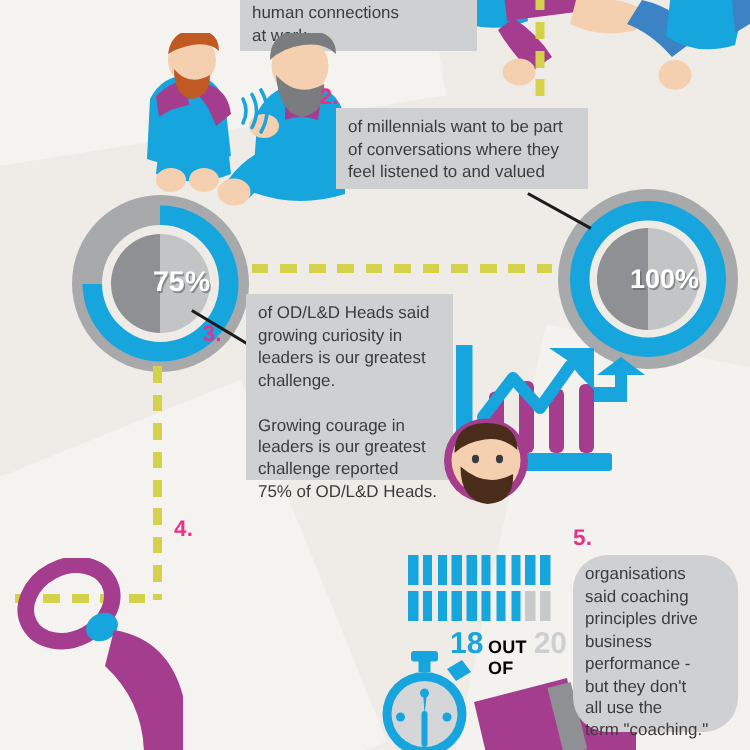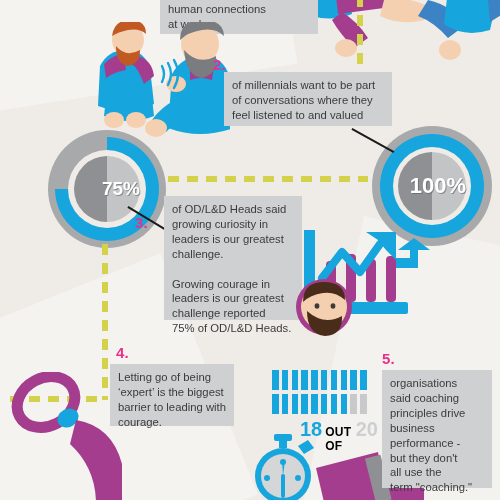--- a/index.html
+++ b/index.html
@@ -168,21 +168,21 @@
       <span style="font-size:19px;">75%</span>
     </div>
   </div>
   <div class="leader" style="left:128px;top:206px;width:58px;transform:rotate(31deg);"></div>
 
   <div class="donut" style="left:372px;top:126px;width:120px;height:120px;">
     <div class="ring-outer"></div>
     <div class="arc" style="inset:8px;background:#16a5dc;"></div>
     <div class="ring-hole" style="inset:21px;"></div>
     <div class="core" style="inset:26px;">
-      <span style="font-size:22px;">100%</span>
+      <span style="font-size:18px;">100%</span>
     </div>
   </div>
   <div class="leader" style="left:352px;top:128px;width:48px;transform:rotate(29deg);"></div>
 
   <svg class="shape" style="left:392px;top:238px;" width="40" height="34" viewBox="0 0 40 34">
     <path d="M2 30 L2 20 L18 20 L18 12 L6 12 L22 0 L38 12 L26 12 L26 30 Z" fill="#16a5dc"></path>
   </svg>
 
   <div class="num" style="left:135px;top:214px;">3.</div>
   <div class="callout" style="left:164px;top:196px;width:138px;height:124px;">of OD/L&amp;D Heads said
@@ -212,24 +212,20 @@
     <path d="M8 24 q0 -20 21 -20 q21 0 21 18 q-10 -9 -22 -7 q-13 2 -20 9z" fill="#4a2c1a"></path>
     <path d="M12 33 q17 15 35 5 q1 19 -17 20 q-18 -2 -18 -25z" fill="#4a2c1a"></path>
     <ellipse cx="22" cy="28" rx="2.4" ry="2.8" fill="#3b3b3b"></ellipse>
     <ellipse cx="38" cy="28" rx="2.4" ry="2.8" fill="#3b3b3b"></ellipse>
   </svg>
 
   <div class="dash-v" style="left:102px;top:244px;height:156px;"></div>
   <div class="dash-h" style="left:10px;top:396px;width:92px;"></div>
 
   <div class="num" style="left:116px;top:344px;">4.</div>
-  <div class="callout" style="left:110px;top:364px;width:124px;height:62px;">Letting go of being
-‘expert’ is the biggest
-barrier to leading with
-courage.</div>
 
   <svg class="shape" style="left:6px;top:372px;" width="150" height="128" viewBox="0 0 150 128">
     <ellipse cx="40" cy="30" rx="30" ry="24" transform="rotate(-28 40 30)" fill="none" stroke="#a53d8f" stroke-width="11"></ellipse>
     <ellipse cx="62" cy="46" rx="11" ry="9" transform="rotate(-28 62 46)" fill="#16a5dc"></ellipse>
     <path d="M70 48 q36 6 46 44 l0 40 -26 0 q0 -36 -26 -60 z" fill="#a53d8f"></path>
   </svg>
 
   <div class="rating" style="left:272px;top:370px;width:106px;">
     <div class="row">
       <div class="tick"></div>
@@ -276,21 +272,21 @@
   </svg>
 
   <svg class="shape" style="left:316px;top:438px;" width="112" height="64" viewBox="0 0 112 64">
     <path d="M78 0 L108 6 L108 64 L72 64 L62 30 Z" fill="#a53d8f"></path>
     <path d="M0 30 L62 14 L72 64 L8 64 Z" fill="#a53d8f"></path>
     <rect x="54" y="18" width="16" height="46" transform="rotate(-14 62 40)" fill="#8e9093"></rect>
     <circle cx="102" cy="34" r="12" fill="#8e9093"></circle>
   </svg>
 
   <div class="num" style="left:382px;top:350px;">5.</div>
-  <div class="callout" style="left:382px;top:370px;width:110px;height:118px;">organisations
+  <div class="callout" style="left:382px;top:370px;width:110px;height:118px;border-radius:23px;">organisations
 said coaching
 principles drive
 business
 performance -
 but they don't
 all use the
 term "coaching."</div>
 
 </div>
 

